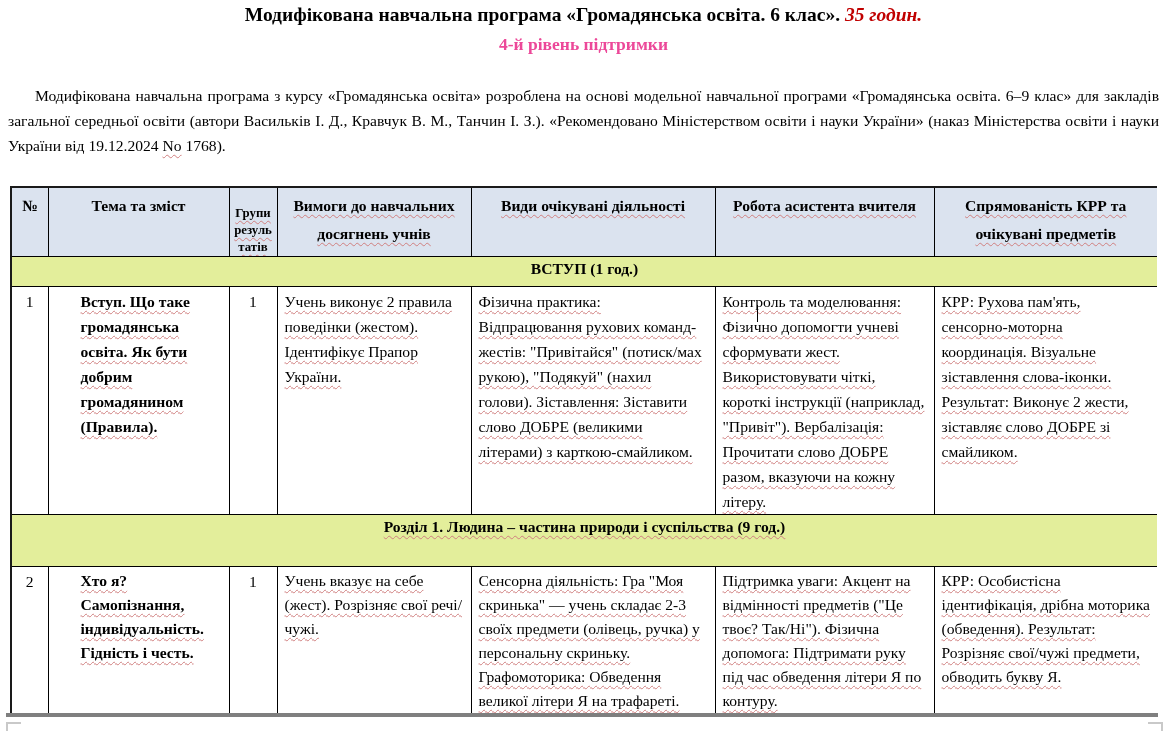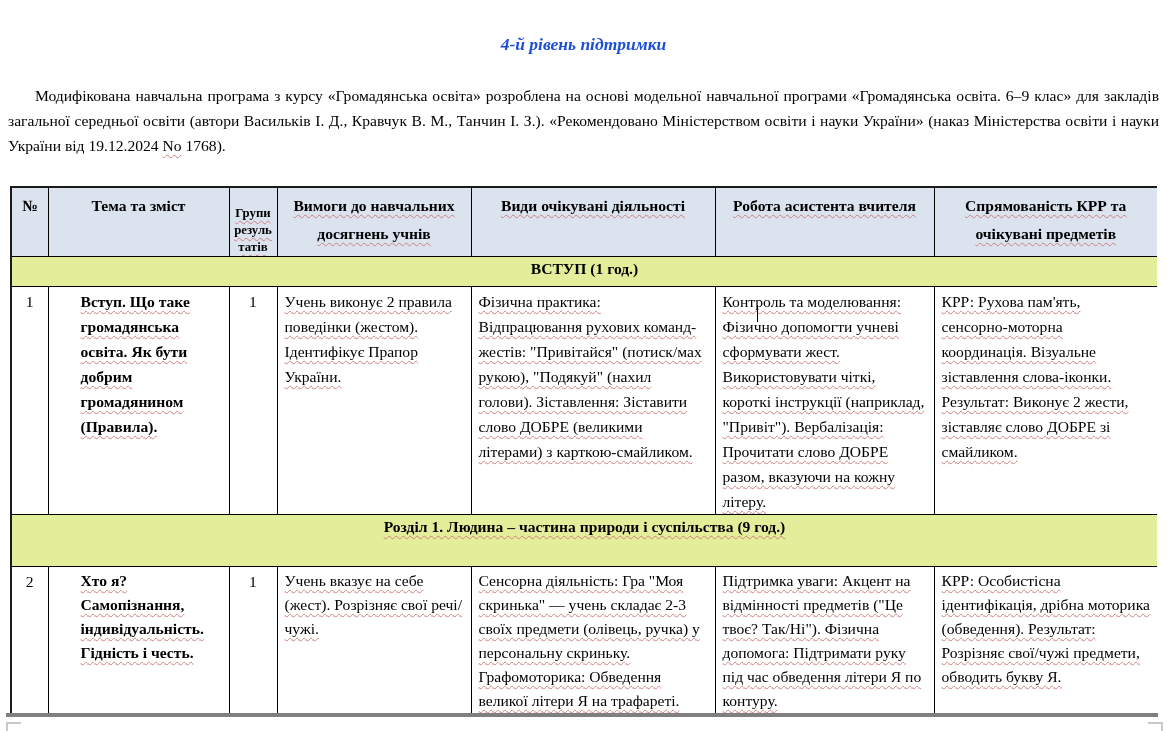--- a/index.html
+++ b/index.html
@@ -8,22 +8,22 @@
     background:#ffffff; color:#000;
     font-family:"Liberation Serif","DejaVu Serif",serif;
   }
   .doc-title {
     position:absolute; top:1px; left:0; width:100%;
     text-align:center; font-size:19.5px; font-weight:bold; line-height:28px;
   }
   .doc-title .hours { color:#c00000; font-style:italic; }
   .doc-subtitle {
     position:absolute; top:31px; left:0; width:100%;
-    text-align:center; font-size:17.5px; font-weight:bold; font-style:italic;
-    color:#1d4ed8; line-height:26px;
+    text-align:center; font-size:17.5px; font-weight:bold; 
+    color:#ec4899; line-height:26px;
   }
   .intro {
     position:absolute; top:83px; left:8px; width:1151px; margin:0;
     font-size:15.6px; line-height:25px; text-align:justify; text-indent:27px;
   }
   .tablewrap { position:absolute; top:186px; left:10px; width:1147px; height:527px; overflow:hidden; }
   table.curriculum { border-collapse:collapse; table-layout:fixed; width:1147px; border:2px solid #1a1a1a; }
   table.curriculum th, table.curriculum td { border:1px solid #000; vertical-align:top; overflow:hidden; }
   thead tr { height:66px; }
   th.hcell {
@@ -51,20 +51,23 @@
   .page-edge { position:absolute; top:713px; left:6px; width:1152px; height:4px; background:#7f7f7f; }
   .corner { position:absolute; width:13px; height:9px; }
   .corner-left  { top:722px; left:6px;    border-top:2px solid #c9c9c9; border-left:2px solid #c9c9c9; }
   .corner-right { top:722px; left:1148px; border-top:2px solid #c9c9c9; border-right:2px solid #c9c9c9; }
 </style>
 </head>
 <body>
 
 <div class="page">
 
+  <div class="doc-title">
+    <span>Модифікована навчальна програма «Громадянська освіта. 6 клас».</span><span class="hours"> 35 годин.</span>
+  </div>
 
   <div class="doc-subtitle">4-й рівень підтримки</div>
 
   <p class="intro"><span>Модифікована навчальна програма з курсу «Громадянська освіта» розроблена на основі модельної навчальної програми «Громадянська освіта. 6–9 клас» для закладів загальної середньої освіти (автори Васильків І. Д., Кравчук В. М., Танчин І. З.). «Рекомендовано Міністерством освіти і науки України» (наказ Міністерства освіти і науки України від 19.12.2024 </span><span class="sq">No</span><span> 1768).</span></p>
 
   <div class="tablewrap">
     <table class="curriculum">
       <colgroup>
         <col style="width:37px">
           <col style="width:181px">

